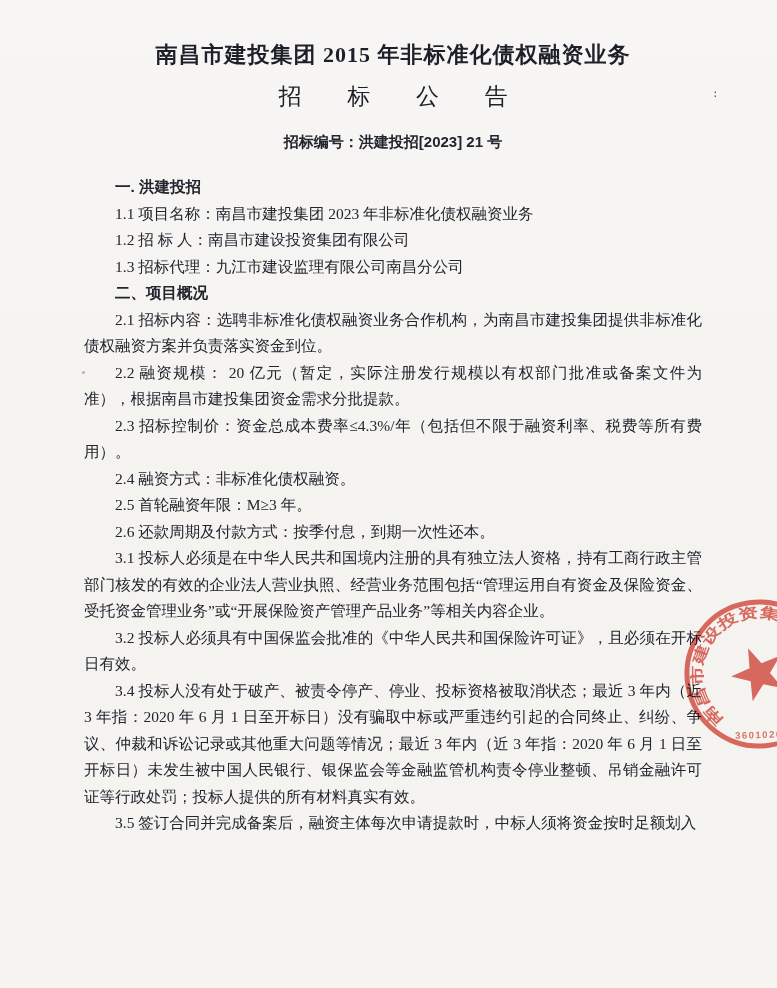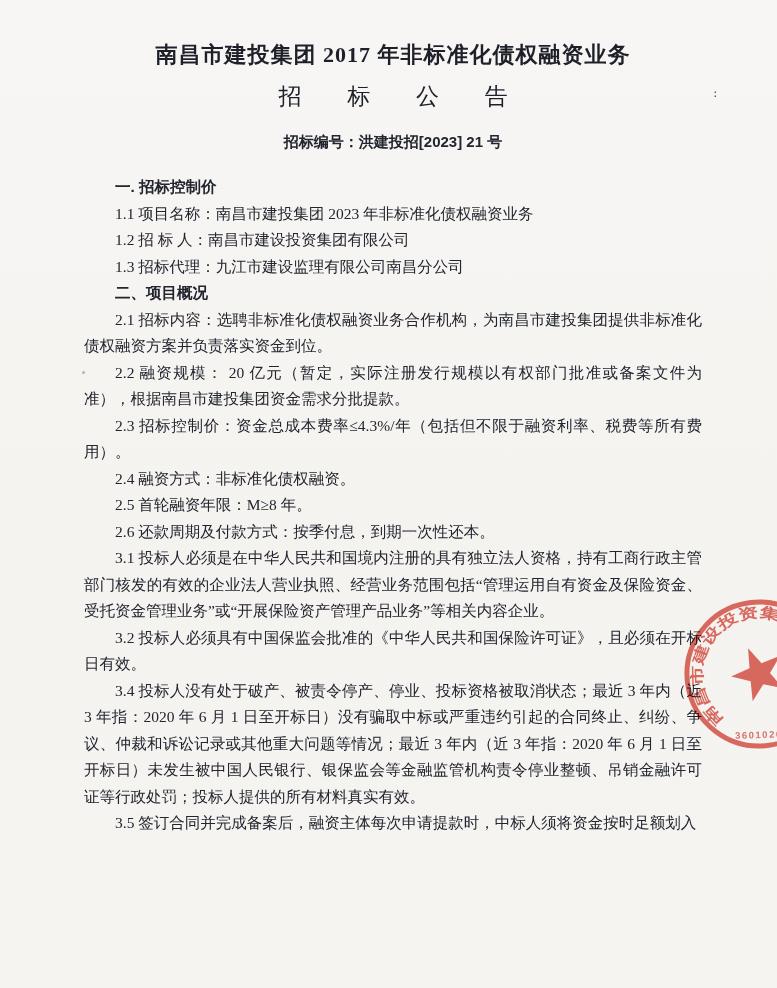--- a/index.html
+++ b/index.html
@@ -88,34 +88,34 @@
     width: 3px; height: 3px; border-radius: 50%;
     background: #b9b3ae;
   }
 </style>
 </head>
 <body>
 
 <div class="page">
 
   <div class="content">
-    <h1 class="doc-title">南昌市建投集团 2017 年非标准化债权融资业务</h1>
+    <h1 class="doc-title">南昌市建投集团 2015 年非标准化债权融资业务</h1>
     <h2 class="doc-subtitle">招 标 公 告</h2>
     <div class="bid-number">招标编号：洪建投招[2023] 21 号</div>
     <div class="doc-body">
-        <p class="heading">一. 招标控制价</p>
+        <p class="heading">一. 洪建投招</p>
         <p class="item">1.1 项目名称：南昌市建投集团 2023 年非标准化债权融资业务</p>
         <p class="item">1.2 招 标 人：南昌市建设投资集团有限公司</p>
         <p class="item">1.3 招标代理：九江市建设监理有限公司南昌分公司</p>
         <p class="heading">二、项目概况</p>
         <p class="para">2.1 招标内容：选聘非标准化债权融资业务合作机构，为南昌市建投集团提供非标准化债权融资方案并负责落实资金到位。</p>
         <p class="para">2.2 融资规模： 20 亿元（暂定，实际注册发行规模以有权部门批准或备案文件为准），根据南昌市建投集团资金需求分批提款。</p>
         <p class="para">2.3 招标控制价：资金总成本费率≤4.3%/年（包括但不限于融资利率、税费等所有费用）。</p>
         <p class="item">2.4 融资方式：非标准化债权融资。</p>
-        <p class="item">2.5 首轮融资年限：M≥8 年。</p>
+        <p class="item">2.5 首轮融资年限：M≥3 年。</p>
         <p class="item">2.6 还款周期及付款方式：按季付息，到期一次性还本。</p>
         <p class="para">3.1 投标人必须是在中华人民共和国境内注册的具有独立法人资格，持有工商行政主管部门核发的有效的企业法人营业执照、经营业务范围包括“管理运用自有资金及保险资金、受托资金管理业务”或“开展保险资产管理产品业务”等相关内容企业。</p>
         <p class="para">3.2 投标人必须具有中国保监会批准的《中华人民共和国保险许可证》，且必须在开标日有效。</p>
         <p class="para">3.4 投标人没有处于破产、被责令停产、停业、投标资格被取消状态；最近 3 年内（近 3 年指：2020 年 6 月 1 日至开标日）没有骗取中标或严重违约引起的合同终止、纠纷、争议、仲裁和诉讼记录或其他重大问题等情况；最近 3 年内（近 3 年指：2020 年 6 月 1 日至开标日）未发生被中国人民银行、银保监会等金融监管机构责令停业整顿、吊销金融许可证等行政处罚；投标人提供的所有材料真实有效。</p>
         <p class="para">3.5 签订合同并完成备案后，融资主体每次申请提款时，中标人须将资金按时足额划入</p>
       </div>
   </div>
 
   <div class="seal">
     <svg viewBox="-100 -100 200 200" xmlns="http://www.w3.org/2000/svg">

